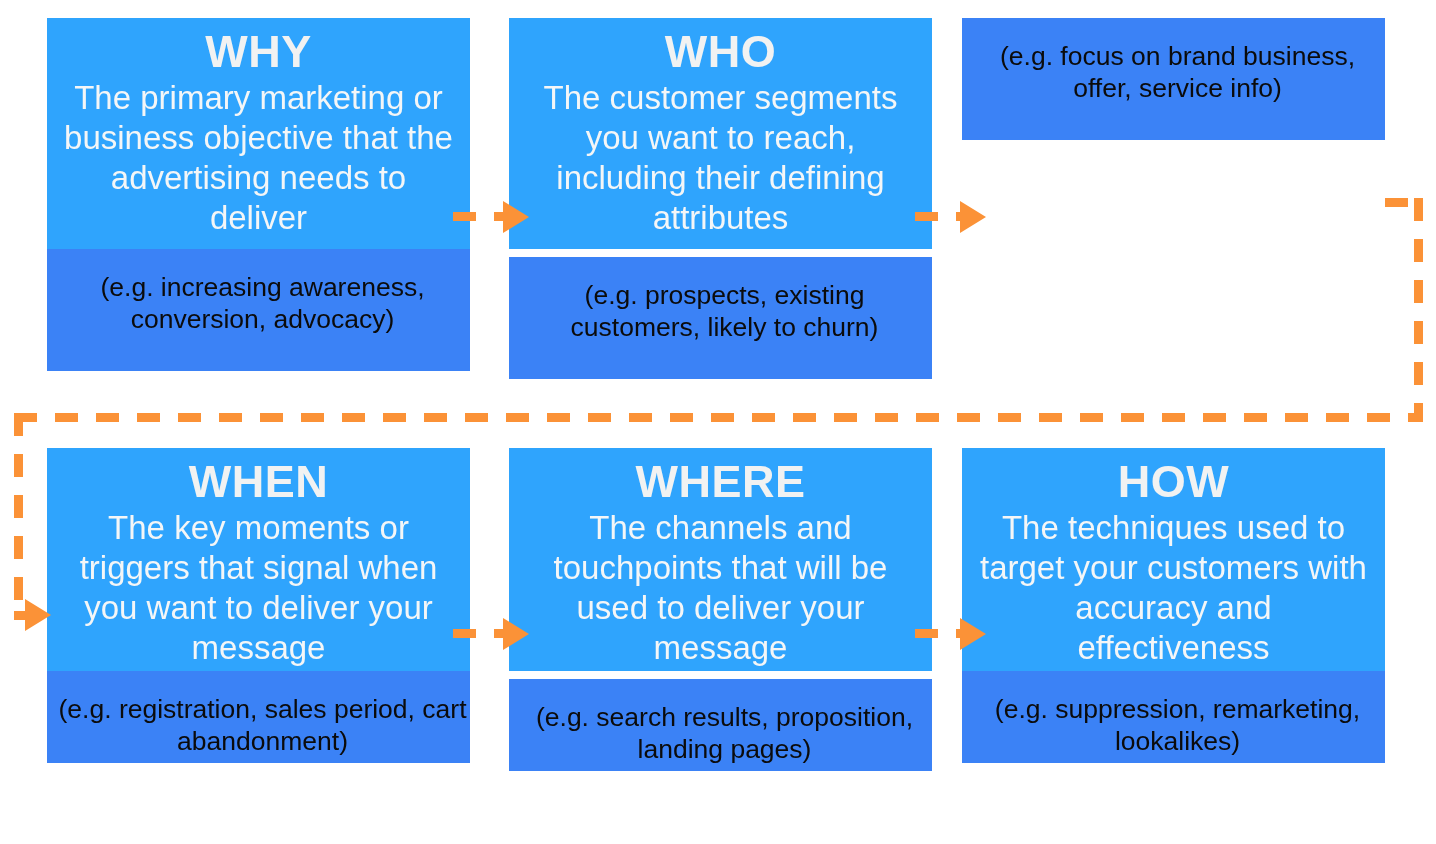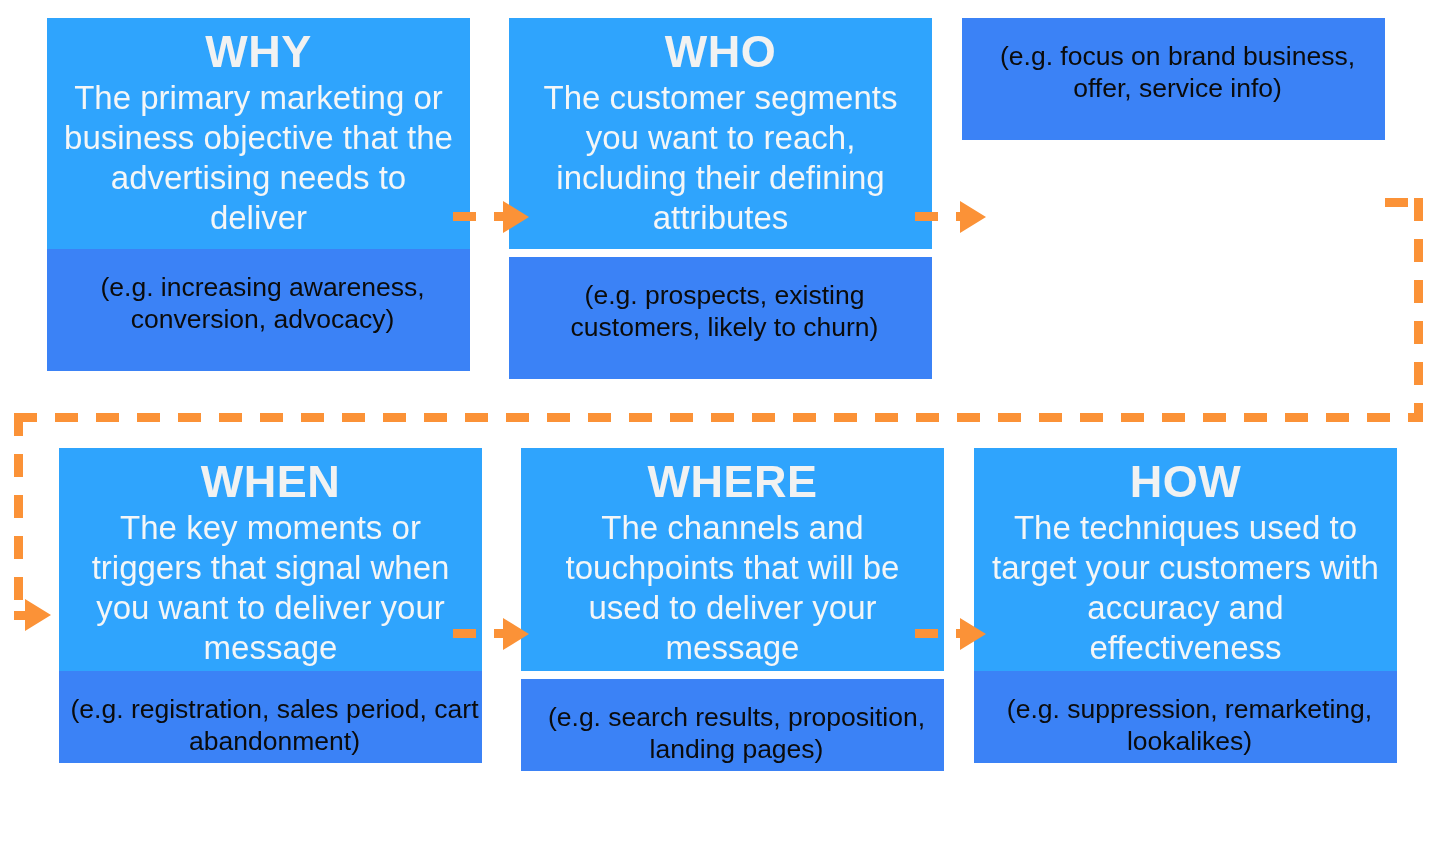--- a/index.html
+++ b/index.html
@@ -65,21 +65,21 @@
   
   .r1 .card-head { height: 231px; }
   .r1 .card-body { height: 122px; }
   .r2 .card-head { height: 223px; }
   .r2 .card-body { height: 92px; }
 
   .c1 { left: 47px; }
   .c2 { left: 509px; gap: 8px; }
   .c3 { left: 962px; width: 423px; }
   .row1 { top: 18px; }
-  .row2 { top: 448px; margin-left: 12px; }
+  .row2 { top: 448px; }
 
   
   .dash-h {
     position: absolute;
     height: 9px;
     background-image: repeating-linear-gradient(
       to right,
       #fb9237 0px, #fb9237 23px,
       rgba(0,0,0,0) 23px, rgba(0,0,0,0) 41px
     );

